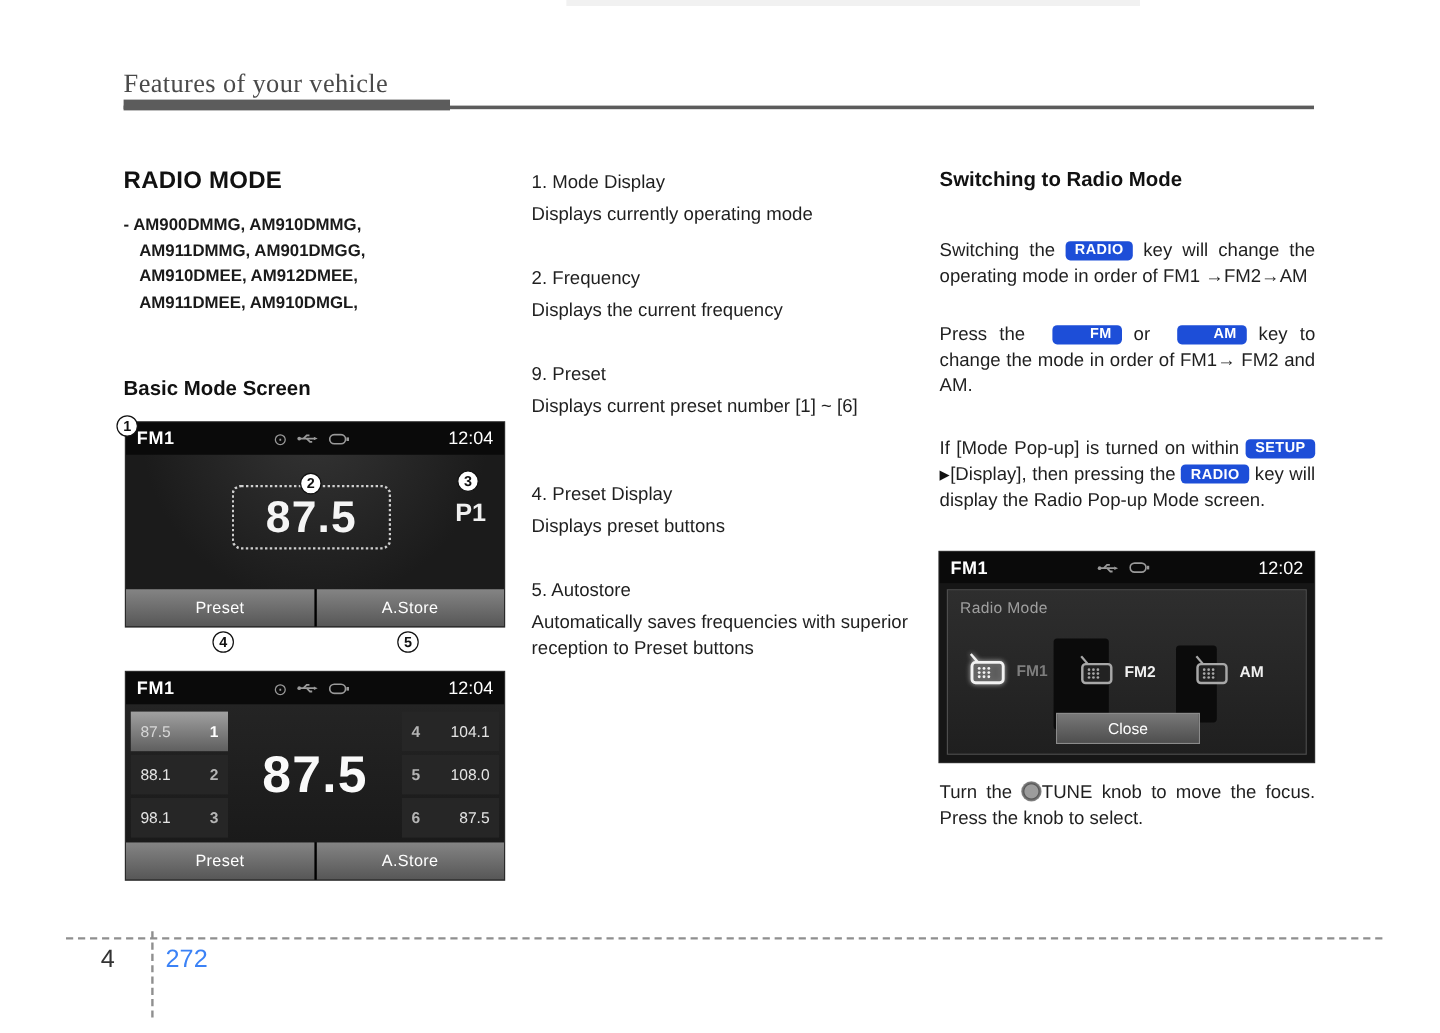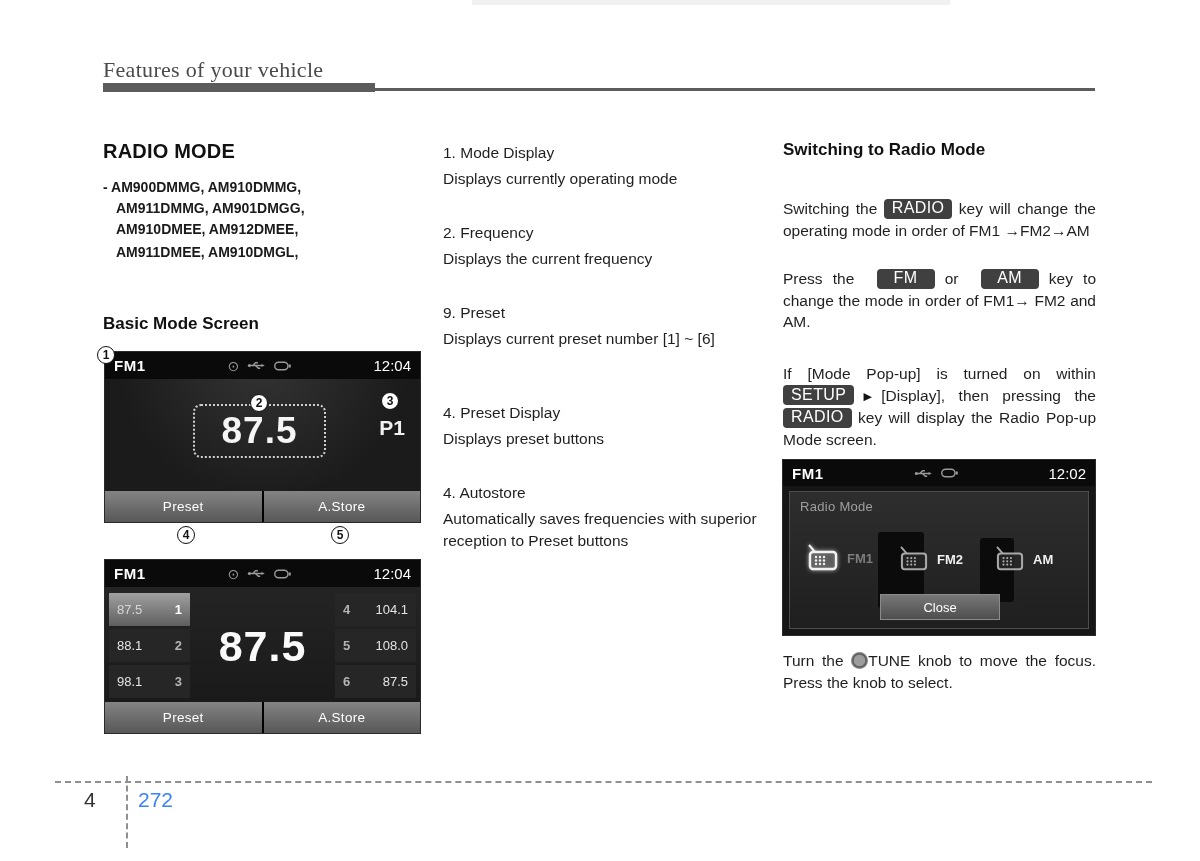--- a/index.html
+++ b/index.html
@@ -26,24 +26,24 @@
   .models div + div { padding-left:13px; }
   .models div:last-child { margin-top:2px; }
   #basic-mode-title { position:absolute; left:0; top:174px; }
 
   .mid-item { position:absolute; left:0; width:322px; font-size:15.5px; line-height:22px; color:#1f1f1f; }
   .mid-item .t { margin-bottom:4px; }
 
   .rcol-p { position:absolute; left:0; width:313px; font-size:15.5px; line-height:21.5px;
             color:#1f1f1f; text-align:justify; }
 
-  .badge { display:inline-block; background:#404040; color:#fff; border-radius:4px;
-           font-size:16px; font-weight:normal; padding:1.5px 8px 2.5px; line-height:1;
+  .badge { display:inline-block; background:#1d4ed8; color:#fff; border-radius:4px;
+           font-size:12px; font-weight:bold; padding:1.5px 8px 2.5px; line-height:1;
            vertical-align:1px; letter-spacing:.4px; }
-  .badge.wide { min-width:58px; text-align:center;margin-left:12px; }
+  .badge.wide { min-width:58px; text-align:right;margin-left:12px; }
   .tri { font-size:11px; vertical-align:1px; color:#111; }
   .knob-icon { display:inline-block; width:17px; height:17px; border-radius:50%;
                background:radial-gradient(circle,#9c9c9c 45%,#555 52%,#8f8f8f 70%,#6f6f6f 100%);
                vertical-align:-3px; }
 
   
   .figure { position:absolute; }
   .screen { position:absolute; left:0; top:0; right:0; background:#141414; box-shadow:0 0 0 1px #2a2a2a; }
   .scr-header { height:27px; background:#0a0a0a; display:flex; align-items:center; padding:0 9px; }
   .scr-mode { color:#fff; font-size:15px; font-weight:bold; letter-spacing:.5px; }
@@ -240,21 +240,21 @@
     </div>
     <div class="mid-item" style="top:162px;">
       <div class="t">9. Preset</div>
       <div class="d">Displays current preset number [1] ~ [6]</div>
     </div>
     <div class="mid-item" style="top:262px;">
       <div class="t">4. Preset Display</div>
       <div class="d">Displays preset buttons</div>
     </div>
     <div class="mid-item" style="top:342px;">
-      <div class="t">4. Autostore</div>
+      <div class="t">5. Autostore</div>
       <div class="d">Automatically saves frequencies with superior reception to Preset buttons</div>
     </div>
   </div>
 
   <div id="col-right" class="col">
     <div class="h-sub" style="position:absolute; top:0;">Switching to Radio Mode</div>
 
     <div class="rcol-p" style="top:58px;">
       <span>Switching the</span>
       <span class="badge">RADIO</span>

